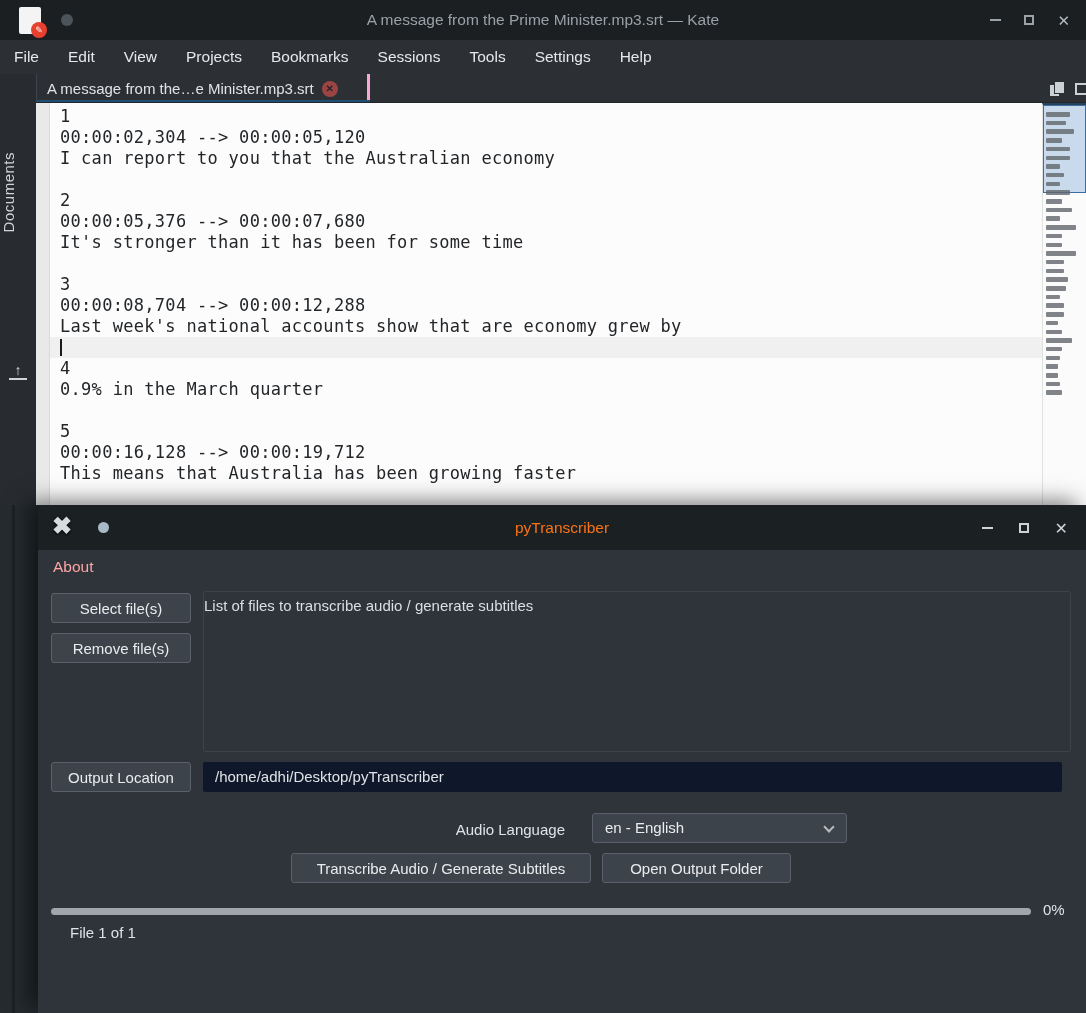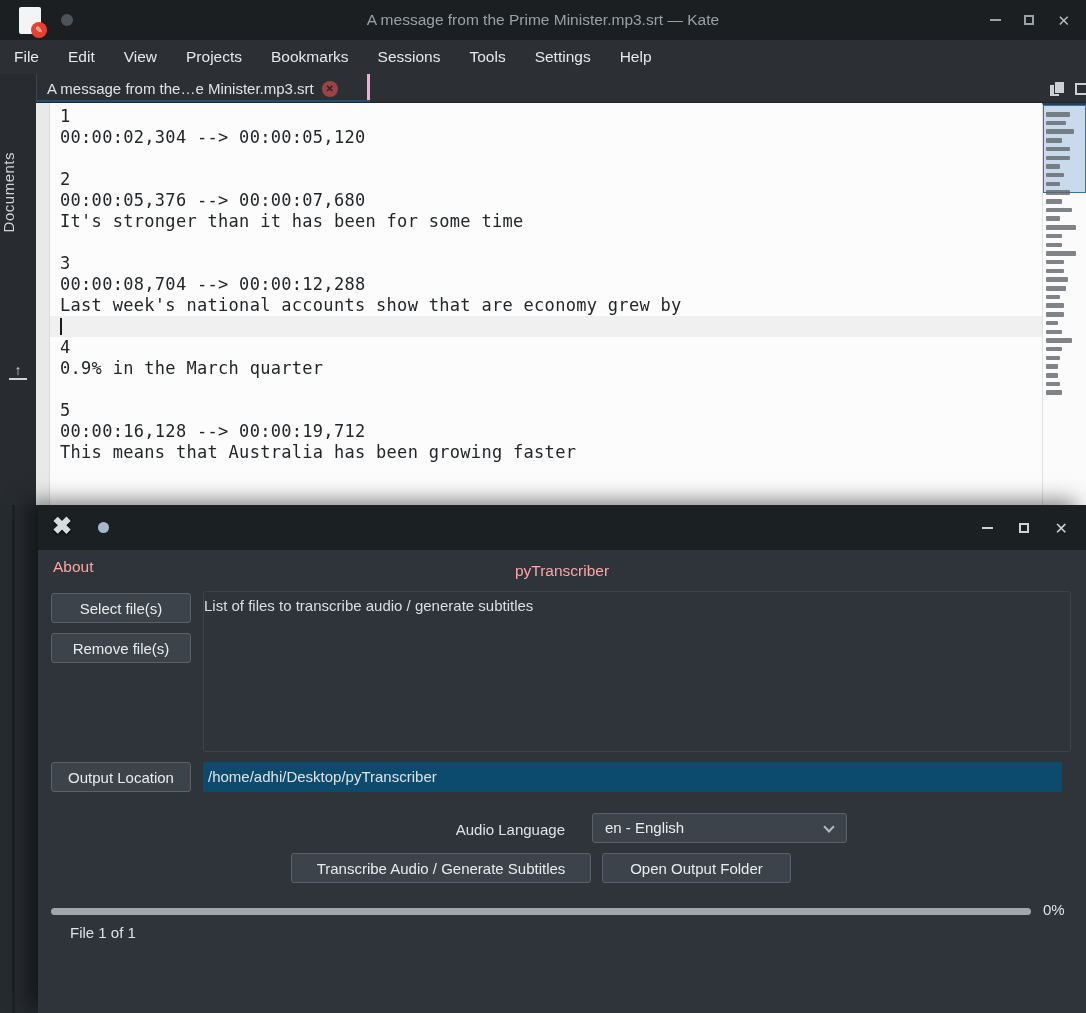--- a/index.html
+++ b/index.html
@@ -66,21 +66,21 @@
   .k-sliver-line{position:absolute;left:12px;top:0;bottom:0;width:3px;background:#1d2125;}
 
   
   #pytr{position:absolute;left:38px;top:505px;width:1048px;height:508px;background:#2f343a;
     box-shadow:-10px -4px 20px rgba(0,0,0,.5);}
   .p-titlebar{position:absolute;left:0;top:0;right:0;height:45px;background:#1b2023;}
   .p-appicon{position:absolute;left:14px;top:7px;font-size:24px;font-weight:bold;color:#d8dcdf;
     text-shadow:0 1px 3px rgba(0,0,0,.9);}
   .p-dot{position:absolute;left:60px;top:17px;width:11px;height:11px;border-radius:50%;background:#a8b8c6;}
   .p-title{position:absolute;left:0;right:0;top:0;height:45px;line-height:45px;text-align:center;
-    color:#fca5a5;font-size:15.5px;margin-top:43px;}
+    color:#f97316;font-size:15.5px;}
   .p-winctl{position:absolute;top:2px;height:42px;display:flex;align-items:center;gap:26px;right:18px;}
   .p-winctl .ctl-min{background:#ced3d8;}
   .p-winctl .ctl-max{border-color:#ced3d8;}
   .p-winctl .ctl-close{color:#ced3d8;font-size:16px;}
 
   .p-menubar{position:absolute;left:0;top:45px;right:0;height:33px;display:flex;align-items:center;
     padding-left:15px;gap:24px;}
   .p-menubar .menu-item{font-size:15.5px;color:#fca5a5;}
 
   .btn{position:absolute;height:30px;background:#3d434a;border:1px solid #5a616a;border-radius:3px;
@@ -92,22 +92,22 @@
   #btn-openout{left:564px;top:348px;width:189px;}
 
   .groupbox{position:absolute;left:165px;top:86px;width:868px;height:161px;
     border:1px solid #3d434b;border-radius:3px;}
   .groupbox-label{margin-top:5px;text-align:left;font-size:15px;color:#dcdfe2;}
   .filelist{position:absolute;left:9px;top:28px;right:9px;bottom:8px;background:#3a414b;
     border:1px solid #5c99d6;border-radius:2px;padding:5px 6px;}
   .file-item{display:inline-block;font-size:15px;color:#d8dce0;border-bottom:1px solid #5c99d6;
     padding-bottom:1px;white-space:nowrap;}
 
-  .textfield{position:absolute;left:165px;top:257px;width:859px;height:30px;background:#0c4a6e;
-    border-radius:2px;color:#dfe3e6;font-size:15px;line-height:30px;padding:0 5px;}
+  .textfield{position:absolute;left:165px;top:257px;width:859px;height:30px;background:#0f172a;
+    border-radius:2px;color:#dfe3e6;font-size:15px;line-height:30px;padding:0 12px;}
 
   .p-label{position:absolute;font-size:15px;color:#dfe3e6;}
   #lbl-lang{top:316px;left:404px;width:123px;text-align:right;}
   .combo{position:absolute;left:554px;top:308px;width:255px;height:30px;background:#3d434a;
     border:1px solid #5a616a;border-radius:3px;color:#e9ecef;font-size:15px;line-height:28px;
     padding:0 12px;}
   .combo-arrow{position:absolute;right:13px;top:9px;width:8px;height:8px;
     border-right:2px solid #b4bac0;border-bottom:2px solid #b4bac0;transform:rotate(45deg);}
 
   .progress{position:absolute;left:13px;top:403px;width:980px;height:7px;border-radius:3.5px;
@@ -163,20 +163,21 @@
     <div class="k-sidebar">
       <div class="k-side-label">Documents</div>
       <div class="k-side-icon">↑</div>
     </div>
 
     <div class="k-gutter"></div>
 
     <div class="k-editor" id="editor">
         <div class="ed-line"><span>1</span></div>
         <div class="ed-line"><span>00:00:02,304 --&gt; 00:00:05,120</span></div>
+        <div class="ed-line"><span>I can report to you that the Australian economy</span></div>
         <div class="ed-line"><span></span></div>
         <div class="ed-line"><span>2</span></div>
         <div class="ed-line"><span>00:00:05,376 --&gt; 00:00:07,680</span></div>
         <div class="ed-line"><span>It's stronger than it has been for some time</span></div>
         <div class="ed-line"><span></span></div>
         <div class="ed-line"><span>3</span></div>
         <div class="ed-line"><span>00:00:08,704 --&gt; 00:00:12,288</span></div>
         <div class="ed-line"><span>Last week's national accounts show that are economy grew by</span></div>
         <div class="ed-line current"><span class="caret"></span><span></span></div>
         <div class="ed-line"><span>4</span></div>

